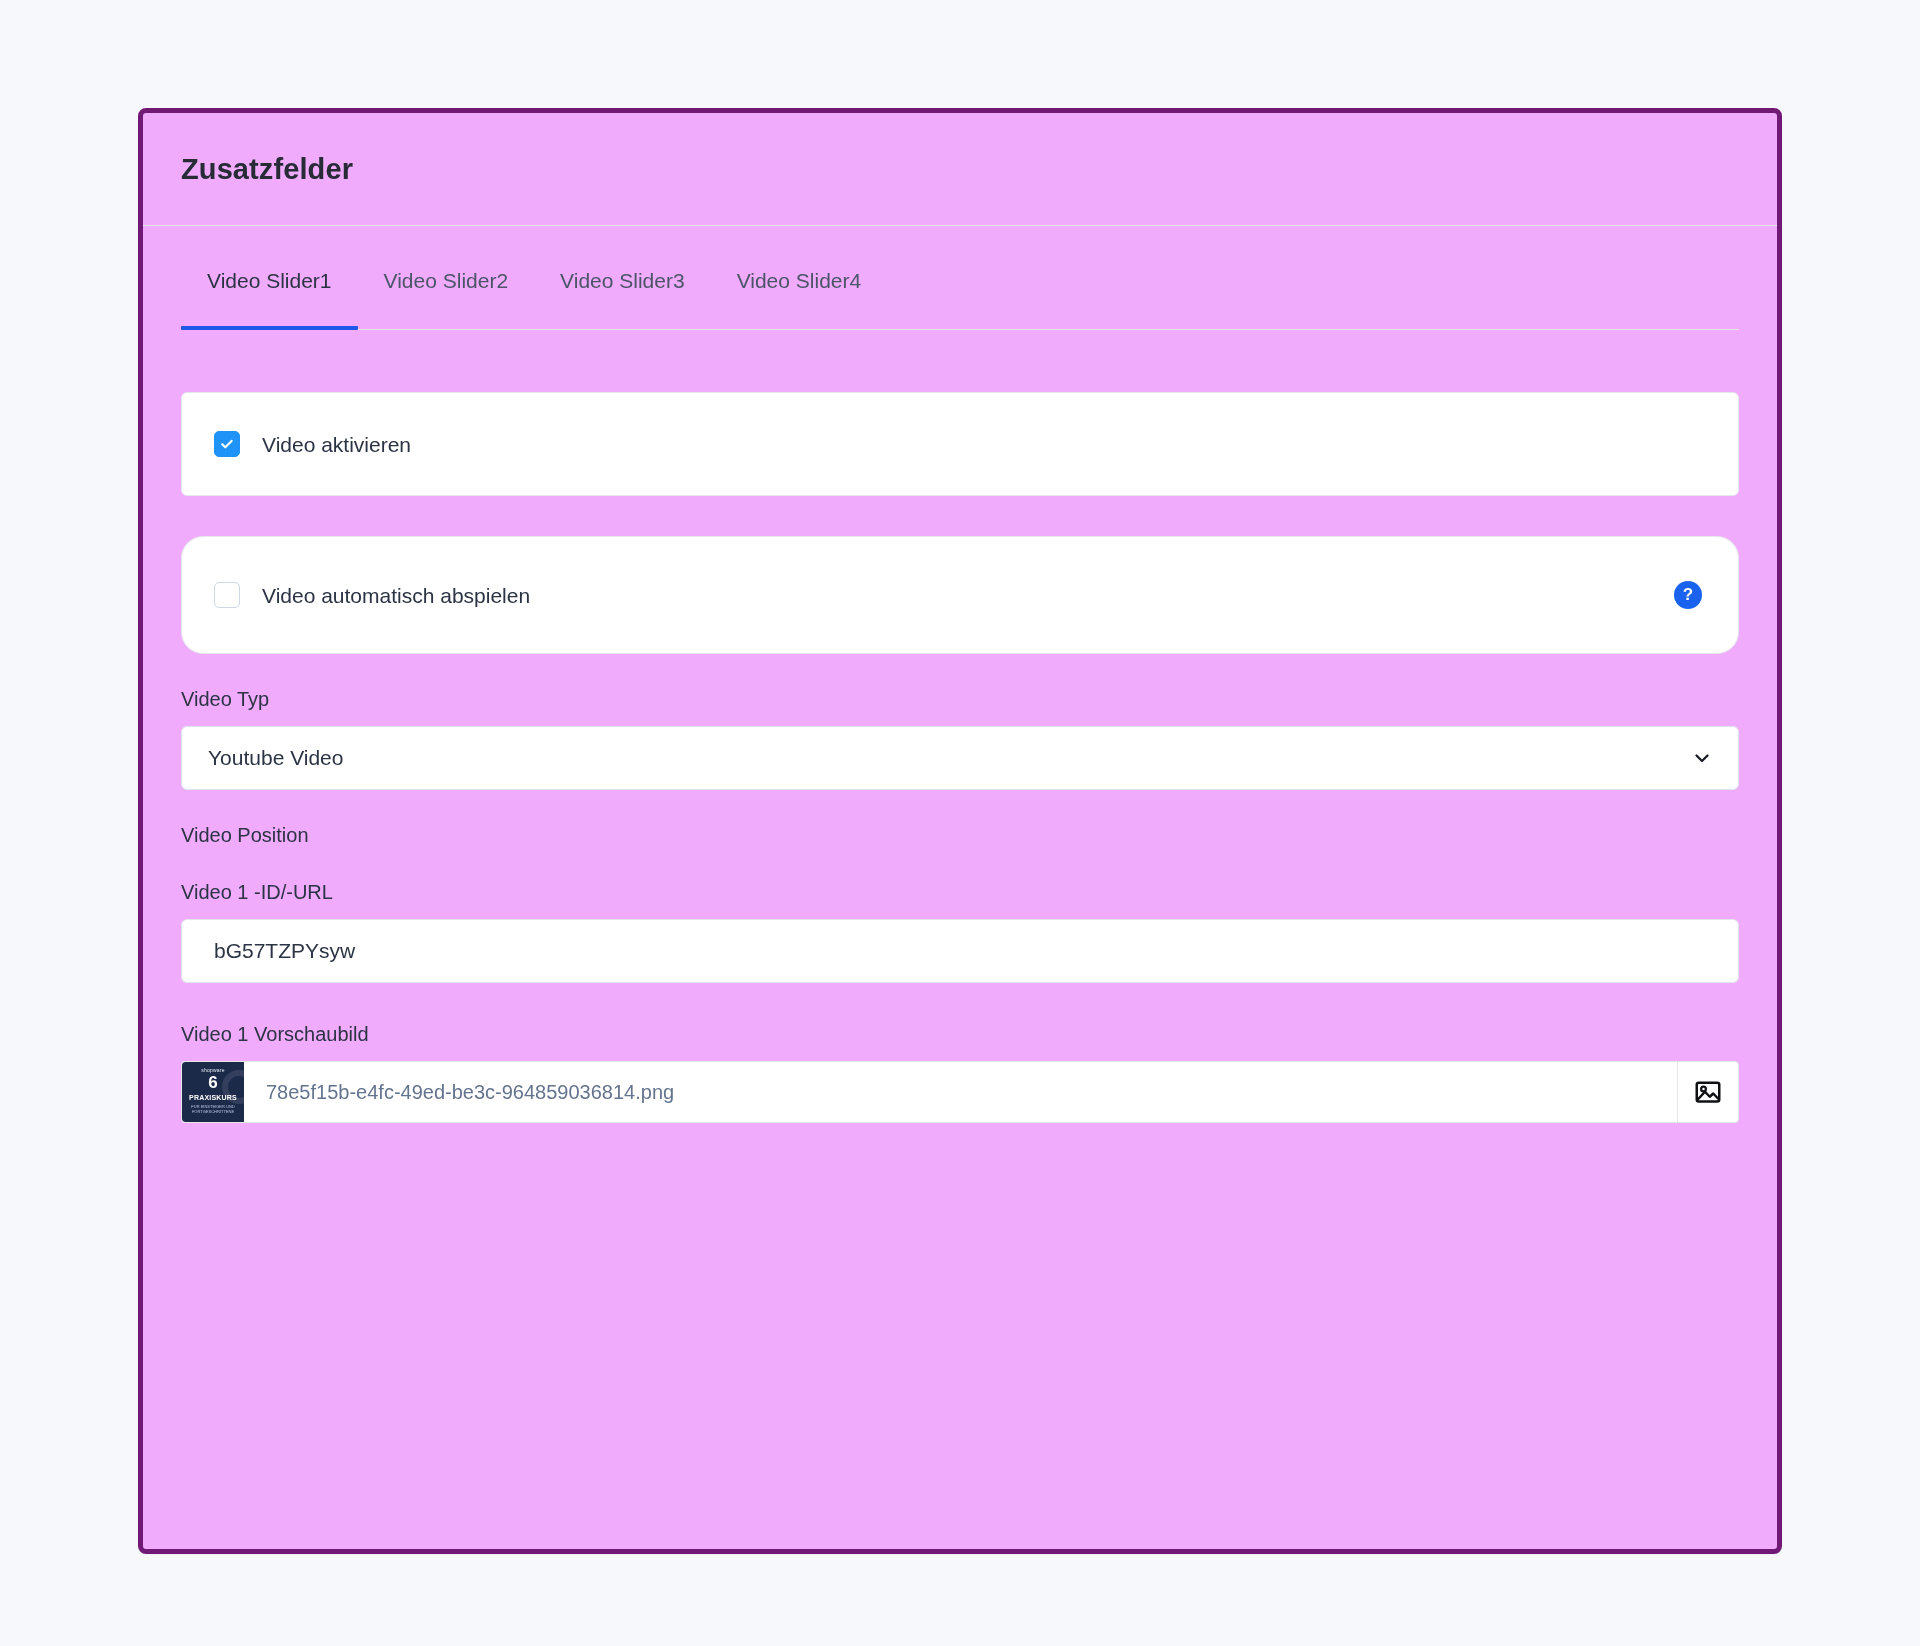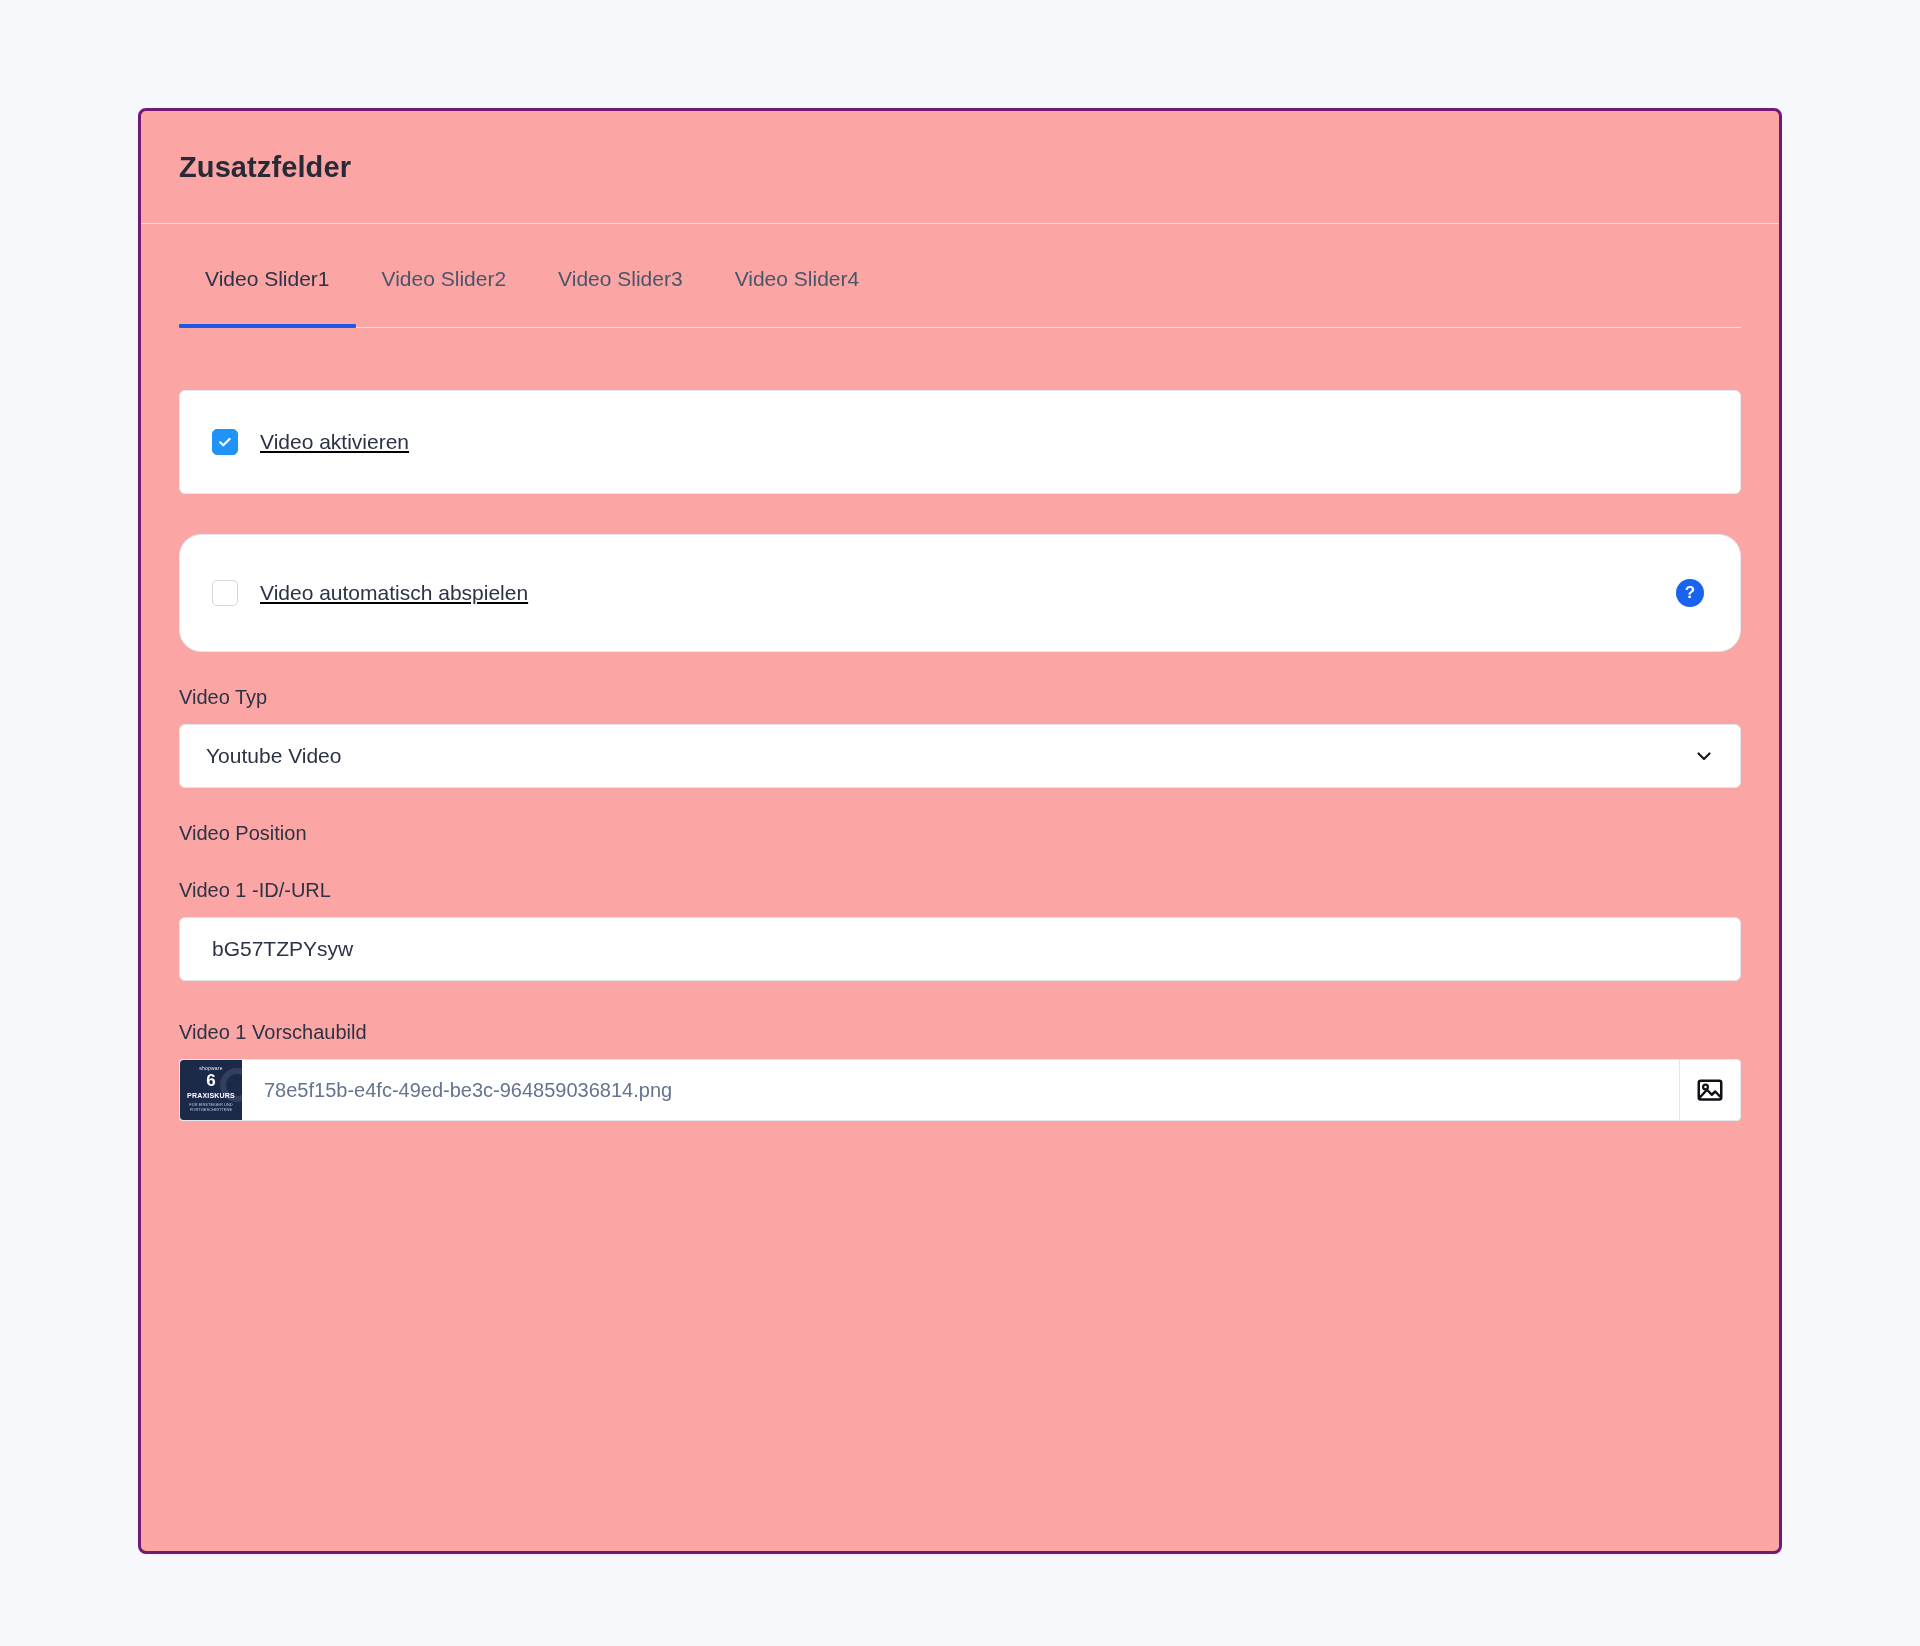--- a/index.html
+++ b/index.html
@@ -21,22 +21,22 @@
     position: relative;
   }
 
   
   .card {
     position: absolute;
     left: 138px;
     top: 108px;
     width: 1644px;
     height: 1446px;
-    background: #fca5a5;
-    border: 3px solid #701a75;
+    background: #f0abfc;
+    border: 5px solid #701a75;
     border-radius: 8px;
     box-shadow: 0 1px 2px rgba(24,30,44,0.04);
   }
 
   .card-header {
     height: 113px;
     border-bottom: 1px solid #e4e7ec;
     display: flex;
     align-items: center;
     padding: 0 38px;
@@ -98,23 +98,22 @@
   }
   .checkbox-panel.second {
     margin-top: 40px;
     min-height: 118px;
     justify-content: space-between;
     border-radius: 22px;
   }
 
   .cb-wrap {
     display: flex;
-    align-items: center;
+    align-items: flex-end;
     gap: 22px;
-    text-decoration: underline;
   }
 
   .checkbox {
     width: 26px;
     height: 26px;
     border-radius: 5px;
     border: 1px solid #cfd7e3;
     background: #fff;
     display: flex;
     align-items: center;

